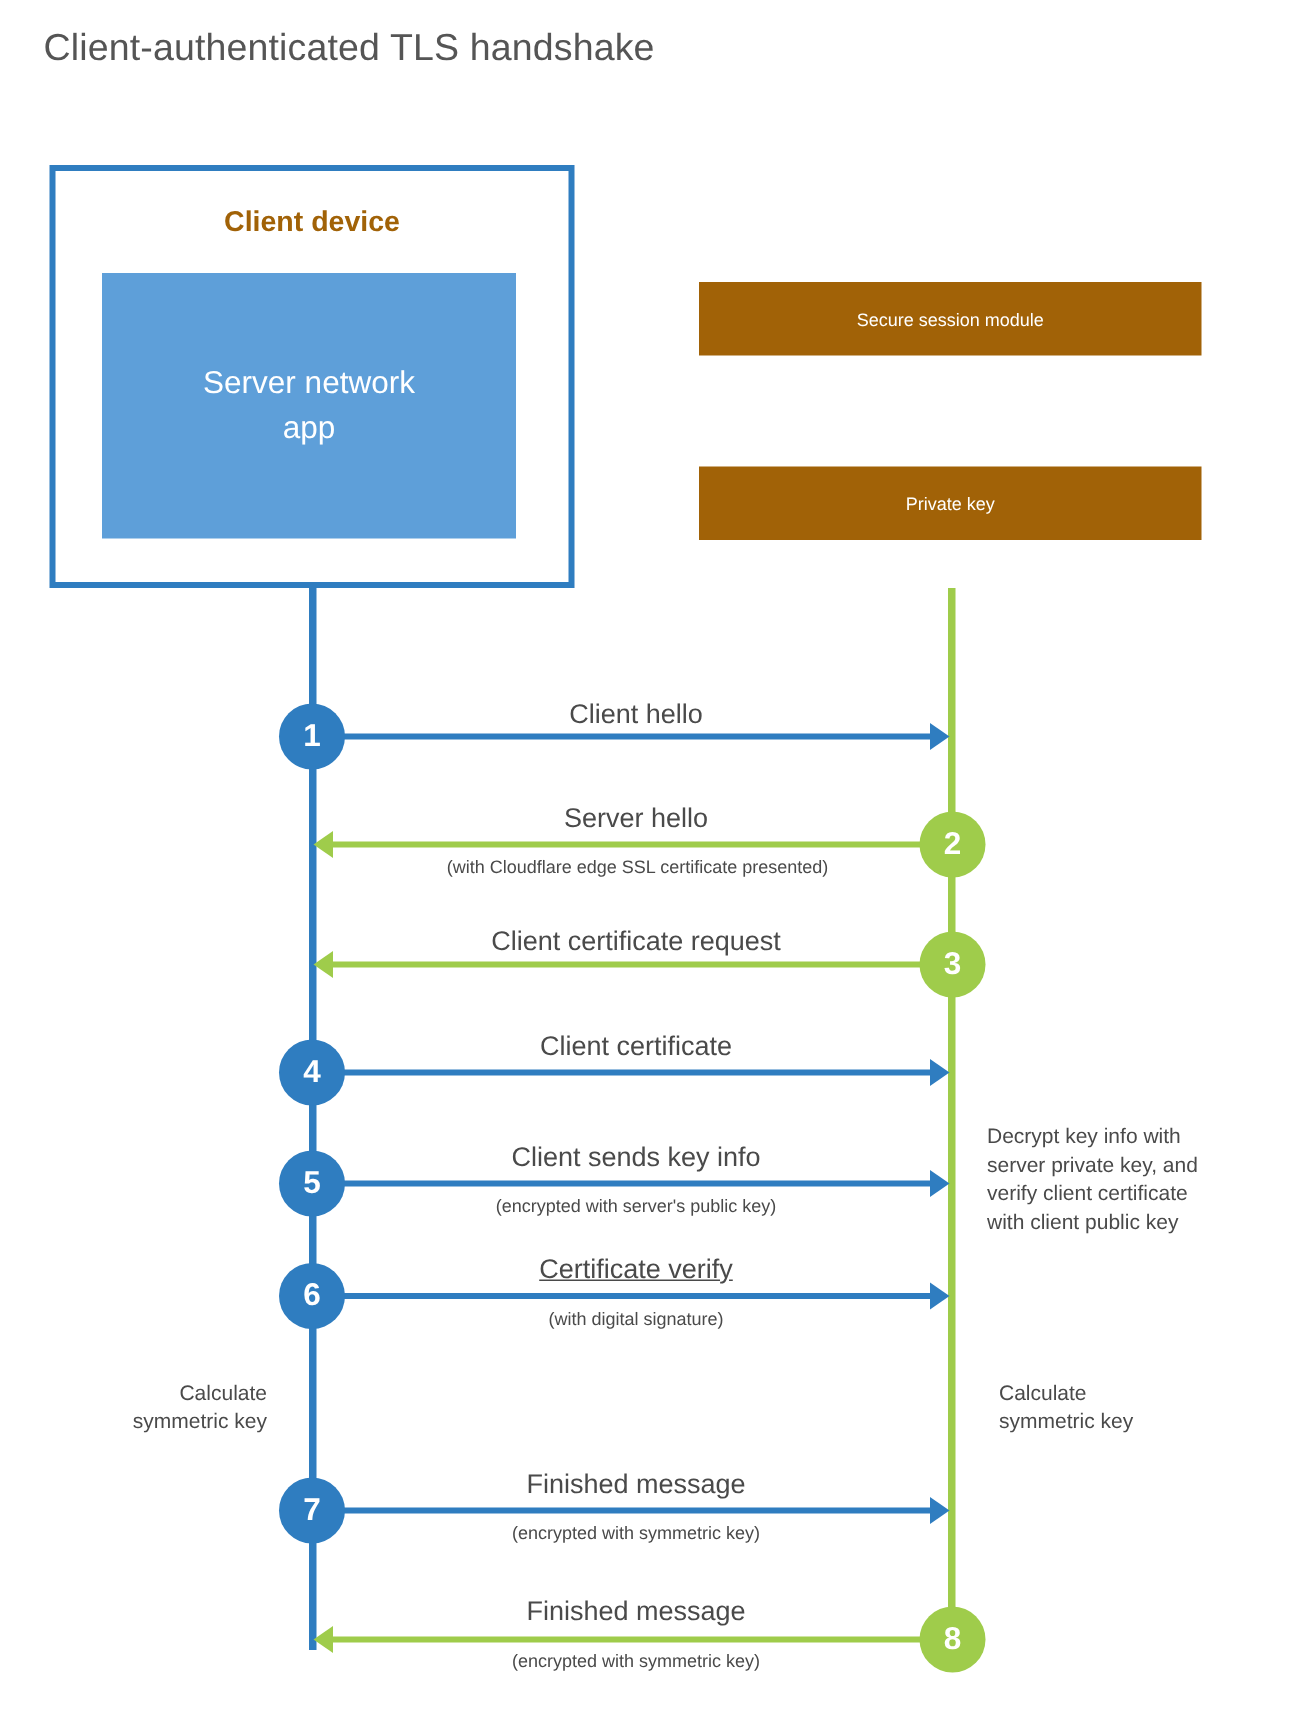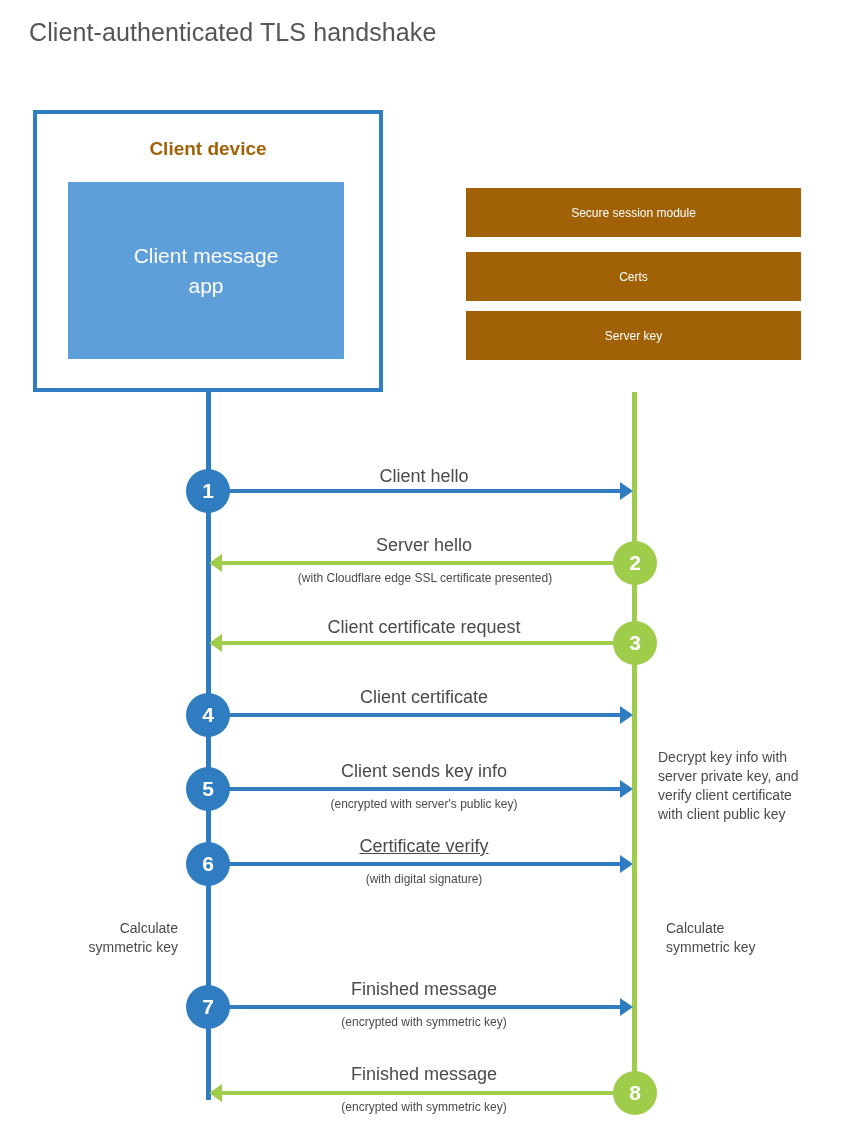--- a/index.html
+++ b/index.html
@@ -205,28 +205,27 @@
 
 <div id="stage">
 
   <div class="title">Client-authenticated TLS handshake</div>
 
   <div class="box box-client">
     <div class="box-title">Client device</div>
   </div>
   <div class="client-app">
     <div>
-      <span>Client message</span><br>
+      <span>Server network</span><br>
       <span>app</span>
     </div>
   </div>
 
   <div class="srv-bar srv-bar-0">Secure session module</div>
-  <div class="srv-bar srv-bar-1">Certs</div>
-  <div class="srv-bar srv-bar-2">Server key</div>
+  <div class="srv-bar srv-bar-2">Private key</div>
 
   <div class="lifeline lifeline-client"></div>
   <div class="lifeline lifeline-server"></div>
 
   <div class="msg arrow-right">
     <div class="arrow-line blue-line" style="left:228px; top:489px; width:392px;"></div>
     <div class="arrow-head blue-head" style="left:620px; top:482px;"></div>
     <div class="msg-label" style="left:300px; top:466px; width:248px;">Client hello</div>
   </div>
   <div class="step-circle circle-blue" style="left:186px; top:469px;">1</div>

